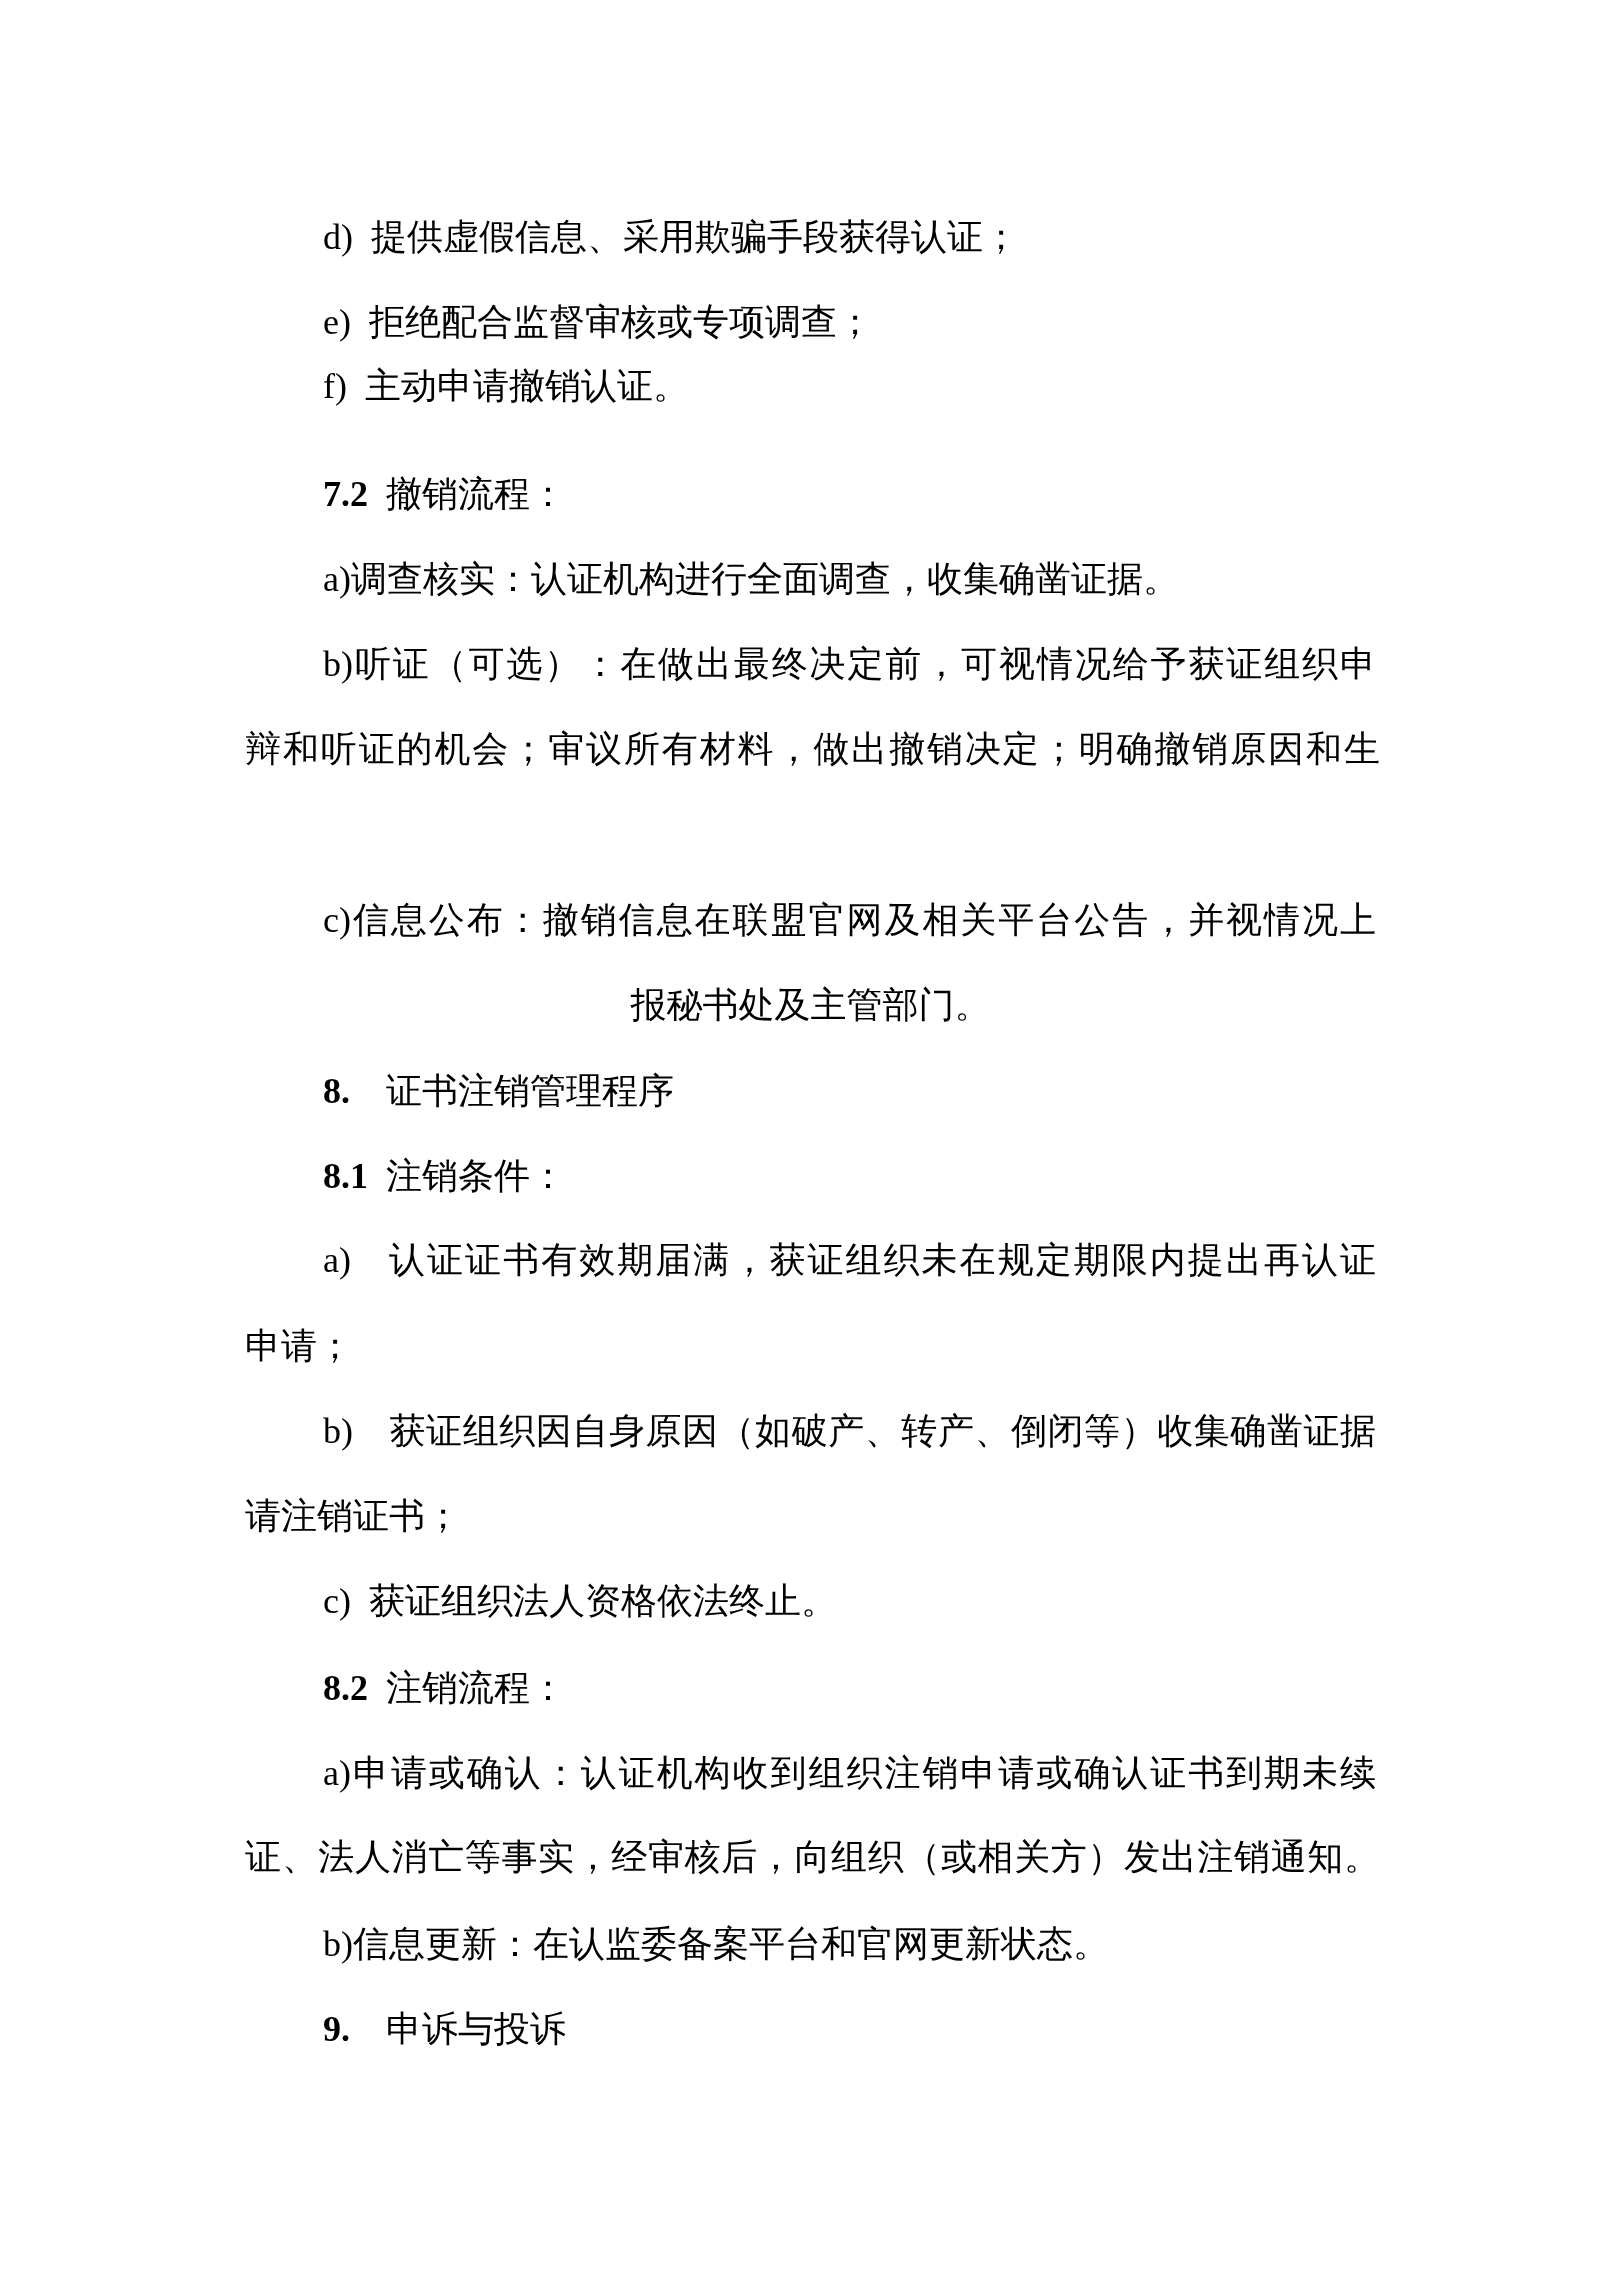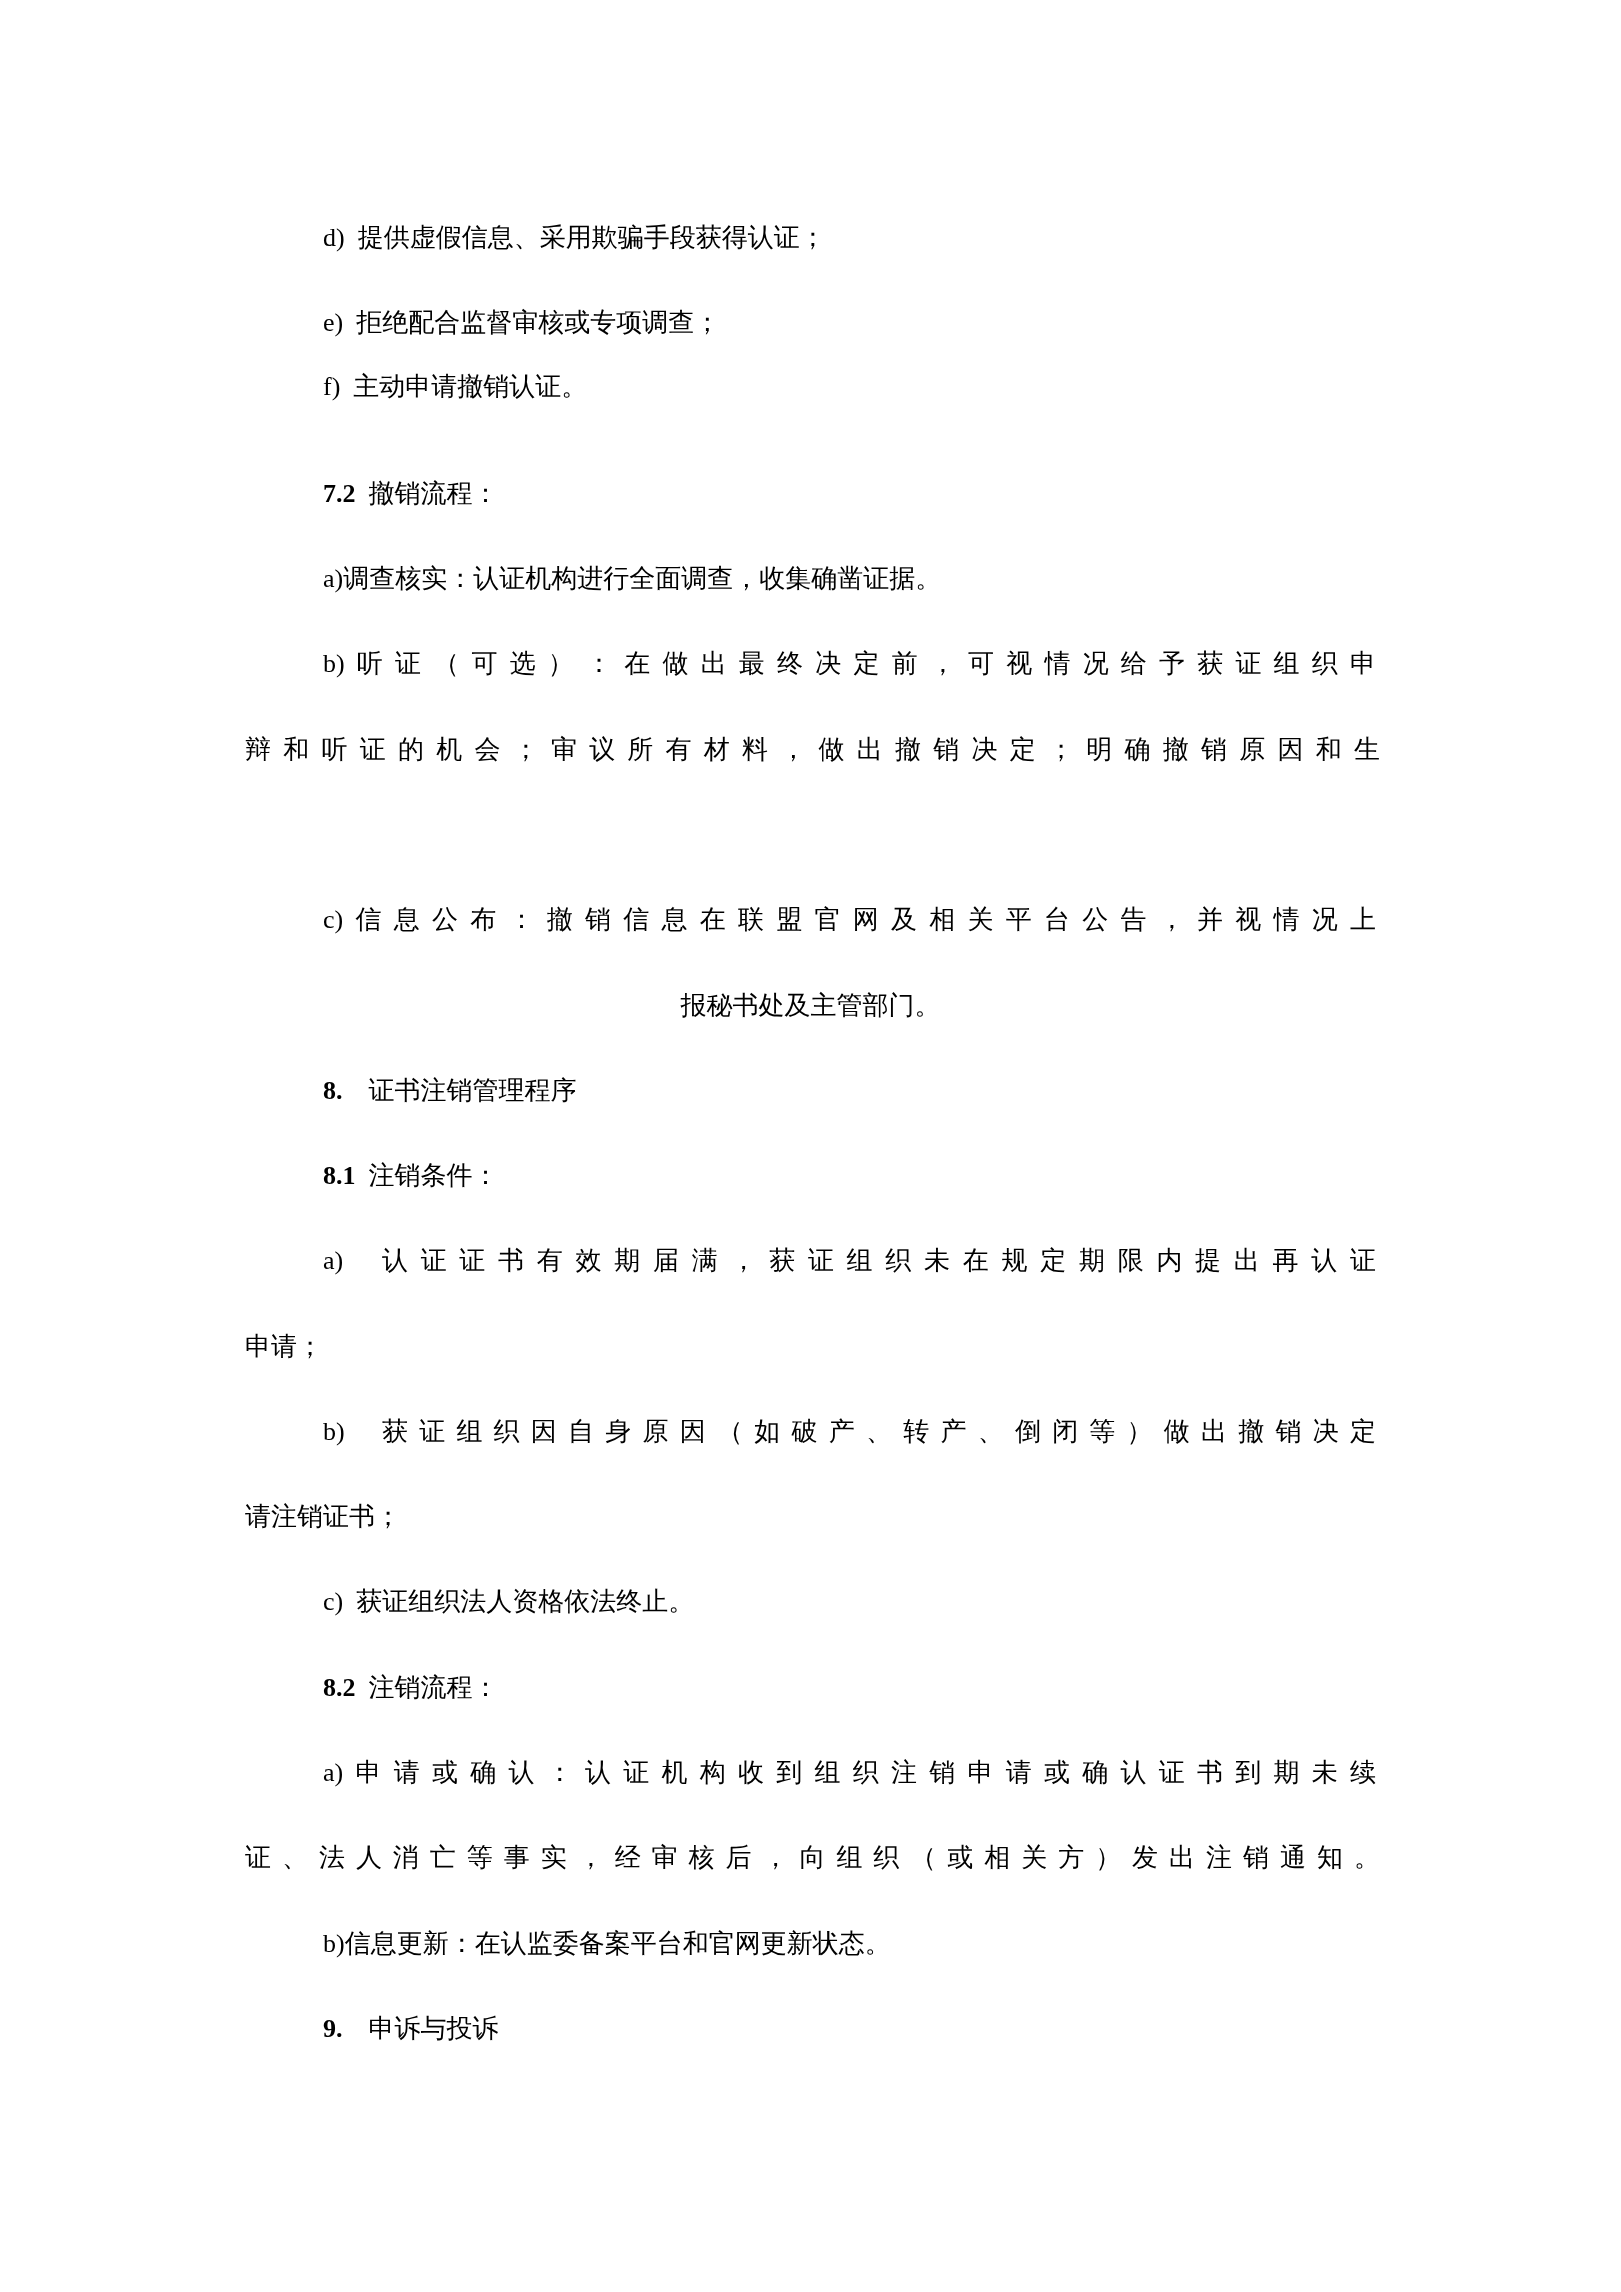--- a/index.html
+++ b/index.html
@@ -15,21 +15,21 @@
     color: #000000;
     overflow: hidden;
     font-family: "Liberation Serif", "DejaVu Serif", serif;
   }
   .line {
     position: absolute;
     left: 245px;
     width: 1131px;
     height: 85px;
     line-height: 85px;
-    font-size: 26px;
+    font-size: 36px;
     white-space: nowrap;
     box-sizing: border-box;
   }
   .indent {
     padding-left: 78px;
   }
   .justify {
     text-align: justify;
     text-align-last: justify;
   }
@@ -59,21 +59,21 @@
     <div class="line indent" style="top: 451px;"><span class="seg-bs">7.2 </span><span class="seg-h">撤销流程：</span></div>
     <div class="line indent" style="top: 536px;"><span class="seg-r">a)</span><span class="seg-h">调查核实：</span><span class="seg-r">认证机构进行全面调查，收集确凿证据。</span></div>
     <div class="line justify condensed" style="top: 707px;"><span class="seg-r">辩和听证的机会；审议所有材料，做出撤销决定；明确撤销原因和生</span></div>
     <div class="line indent justify" style="top: 621px;"><span class="seg-r">b)</span><span class="seg-h">听证（可选）：</span><span class="seg-r">在做出最终决定前，可视情况给予获证组织申</span></div>
     <div class="line indent justify" style="top: 877px;"><span class="seg-r">c)</span><span class="seg-h">信息公布：</span><span class="seg-r">撤销信息在联盟官网及相关平台公告，并视情况上</span></div>
     <div class="line" style="top: 963px; text-align: center;"><span class="seg-r">报秘书处及主管部门。</span></div>
     <div class="line indent" style="top: 1048px;"><span class="seg-bs">8.  </span><span class="seg-h">证书注销管理程序</span></div>
     <div class="line indent" style="top: 1133px;"><span class="seg-bs">8.1 </span><span class="seg-h">注销条件：</span></div>
     <div class="line indent justify" style="top: 1218px;"><span class="seg-r">a)  </span><span class="seg-r">认证证书有效期届满，获证组织未在规定期限内提出再认证</span></div>
     <div class="line" style="top: 1304px;"><span class="seg-r">申请；</span></div>
-    <div class="line indent justify" style="top: 1389px;"><span class="seg-r">b)  </span><span class="seg-r">获证组织因自身原因（如破产、转产、倒闭等）做出撤销决定</span></div>
+    <div class="line indent justify" style="top: 1389px;"><span class="seg-r">b)  </span><span class="seg-r">获证组织因自身原因（如破产、转产、倒闭等）收集确凿证据</span></div>
     <div class="line" style="top: 1474px;"><span class="seg-r">请注销证书；</span></div>
     <div class="line indent" style="top: 1559px;"><span class="seg-r">c) </span><span class="seg-r">获证组织法人资格依法终止。</span></div>
     <div class="line indent" style="top: 1645px;"><span class="seg-bs">8.2 </span><span class="seg-h">注销流程：</span></div>
     <div class="line indent justify" style="top: 1730px;"><span class="seg-r">a)</span><span class="seg-h">申请或确认：</span><span class="seg-r">认证机构收到组织注销申请或确认证书到期未续</span></div>
     <div class="line justify condensed" style="top: 1815px;"><span class="seg-r">证、法人消亡等事实，经审核后，向组织（或相关方）发出注销通知。</span></div>
     <div class="line indent" style="top: 1901px;"><span class="seg-r">b)</span><span class="seg-h">信息更新：</span><span class="seg-r">在认监委备案平台和官网更新状态。</span></div>
     <div class="line indent" style="top: 1986px;"><span class="seg-bs">9.  </span><span class="seg-h">申诉与投诉</span></div>
   </div>
 
 

